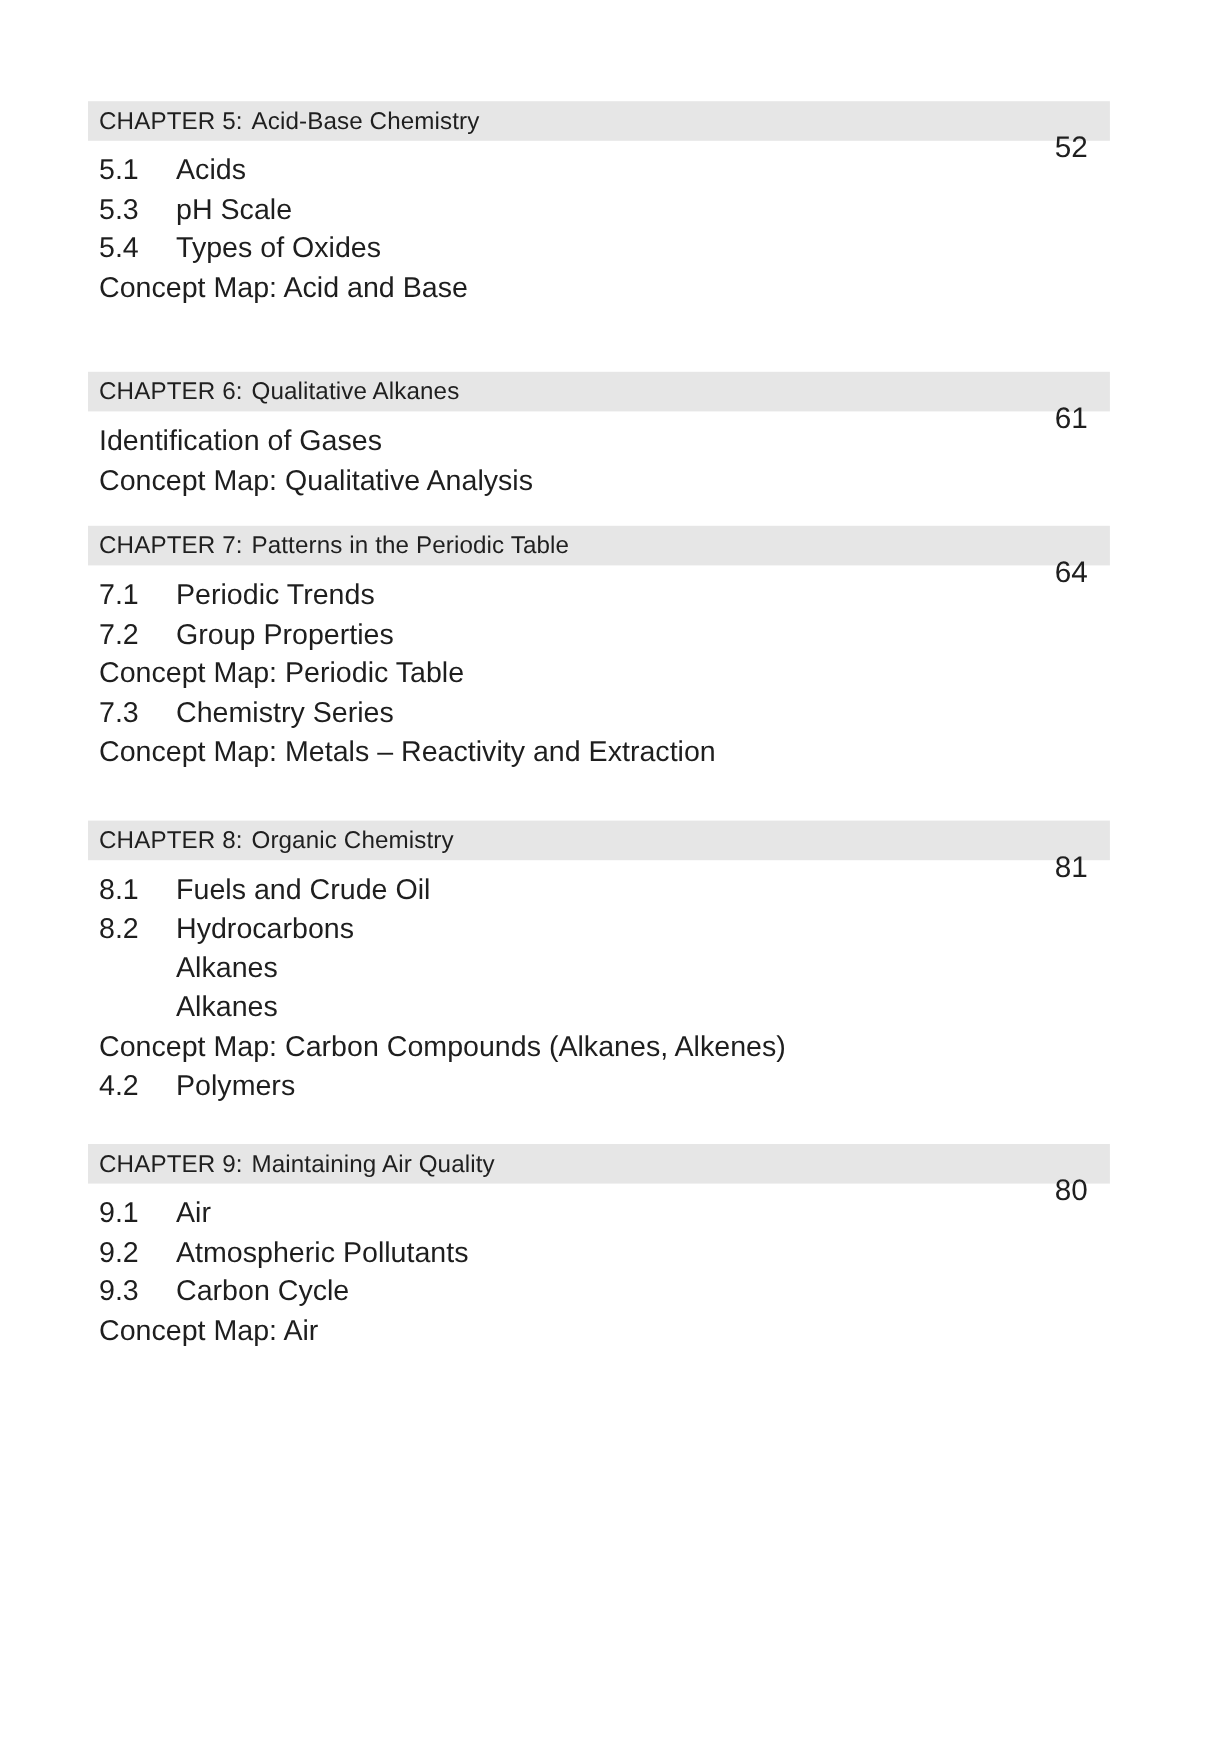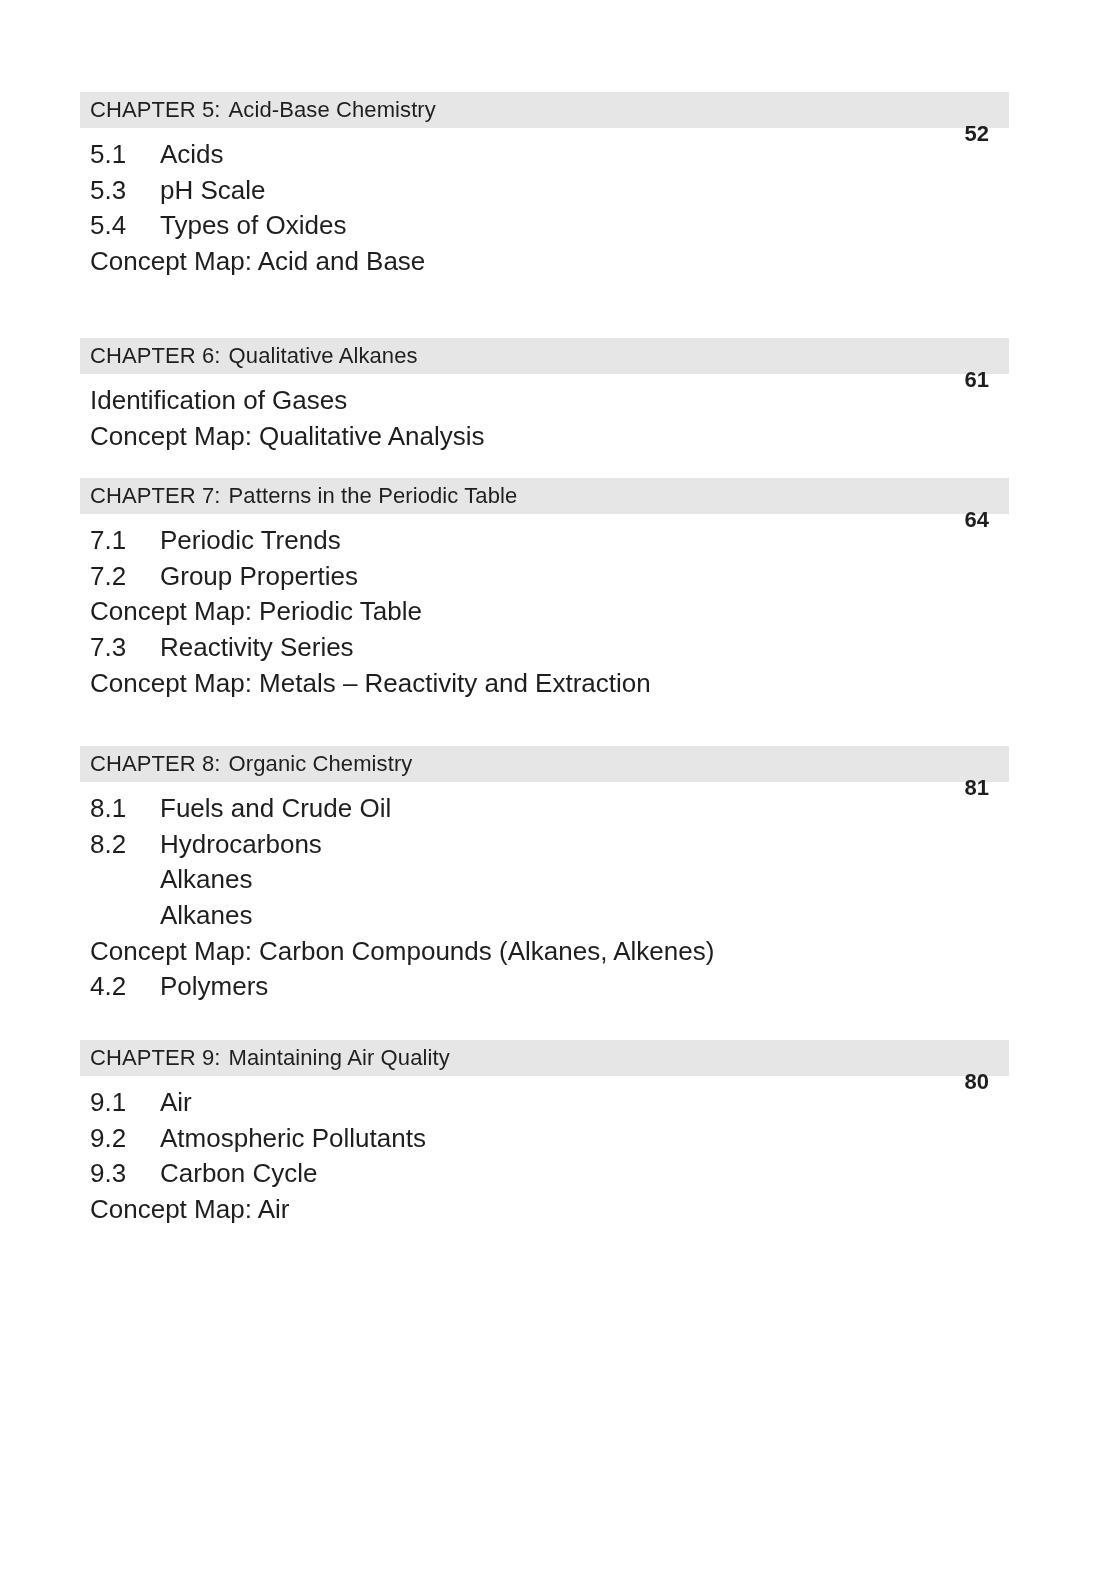--- a/index.html
+++ b/index.html
@@ -4,21 +4,21 @@
 <style>
   html, body { margin: 0; padding: 0; background: #ffffff; }
   body { width: 1098px; height: 1584px; position: relative; overflow: hidden;
          font-family: "Liberation Sans", sans-serif; color: #1a1a1a; }
   .chapter { position: absolute; left: 80px; width: 929px; }
   .chapter-bar { height: 36px; background: #e6e6e6; position: relative;
                  display: flex; align-items: center; justify-content: space-between;
                  padding: 0 20px 0 10px; box-sizing: border-box; }
   .chapter-title { font-size: 22px; font-weight: normal; color: #1f1f1f; letter-spacing: 0.1px; }
   .chapter-title .label { margin-right: 8px; }
-  .chapter-page { font-size: 22px; font-weight: bold; color: #1f1f1f; margin-top: 48px; }
+  .chapter-page { font-size: 27px; font-weight: normal; color: #1f1f1f; margin-top: 48px; }
   .items { margin-top: 9px; padding-left: 10px; }
   .item { height: 35.7px; line-height: 35.7px; font-size: 26px; color: #1e1e1e; white-space: nowrap; display: flex; }
   .item .num { width: 70px; display: inline-block; }
   .item .sub { padding-left: 70px; }
 </style>
 </head>
 <body>
 
 <div id="toc">
 
@@ -73,21 +73,21 @@
         </div>
       <div class="item">
           <span class="num">7.2</span>
           <span>Group Properties</span>
         </div>
       <div class="item">
           <span>Concept Map: Periodic Table</span>
         </div>
       <div class="item">
           <span class="num">7.3</span>
-          <span>Reactivity Series</span>
+          <span>Chemistry Series</span>
         </div>
       <div class="item">
           <span>Concept Map: Metals – Reactivity and Extraction</span>
         </div>
     </div>
   </section>
 
   <section class="chapter" style="top:746px;">
     <div class="chapter-bar">
       <span class="chapter-title"><span class="label">CHAPTER 8:</span><span>Organic Chemistry</span></span>

